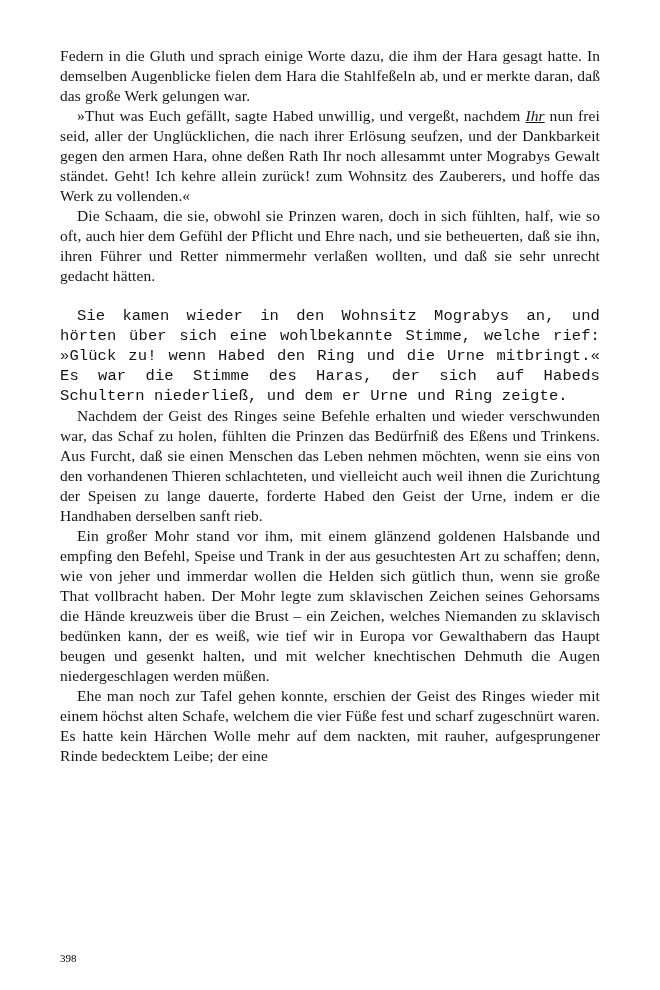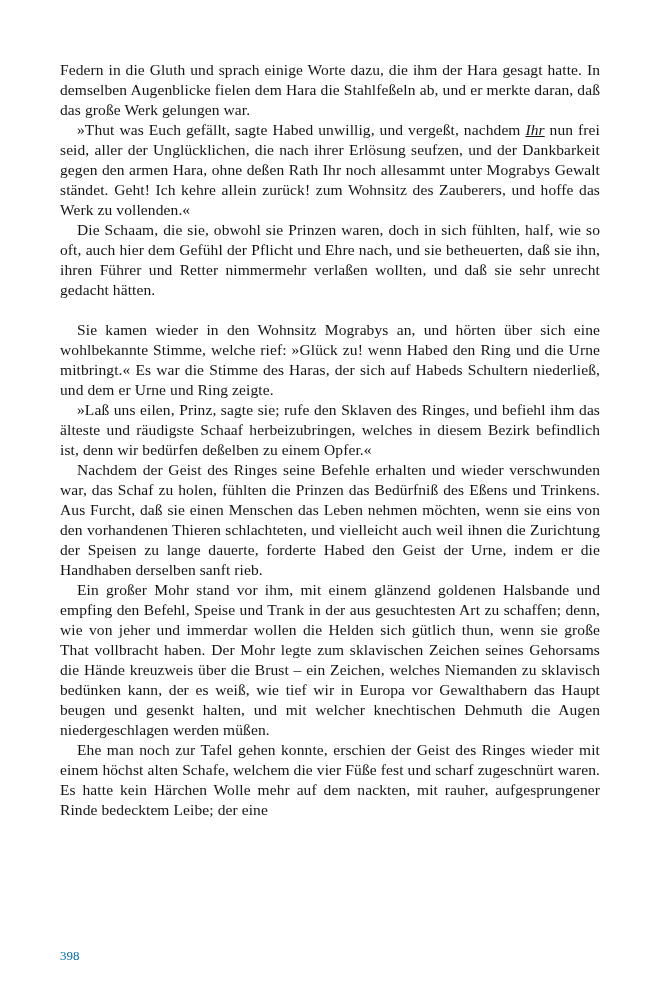--- a/index.html
+++ b/index.html
@@ -13,58 +13,58 @@
       font-family: "Liberation Serif", "DejaVu Serif", serif;
       color: #141414;
       overflow: hidden;
     }
     .page {
       position: relative;
       width: 660px;
       height: 990px;
       background: #ffffff;
       box-sizing: border-box;
-      padding: 60px 60px 0 60px;
+      padding: 46px 60px 0 60px;
     }
     .text-block {
       font-size: 15.5px;
       line-height: 20px;
       text-align: justify;
       letter-spacing: 0.1px;
     }
     .text-block p {
       margin: 0;
       padding: 0;
     }
     .text-block p.indent {
       text-indent: 17px;
     }
     .text-block p.space-before {
       margin-top: 20px;
+      font-family: Liberation Mono, monospace;
     }
     .text-block .italic {
       font-style: italic;
       text-decoration: underline;
     }
     .page-number {
       position: absolute;
       left: 60px;
       bottom: 26px;
-      font-size: 13px;
-      color: #0369a1;
+      font-size: 11px;
+      color: #000000;
     }
   </style>
 </head>
 <body>
 
 <div class="page">
   <div class="text-block">
       <p><span>Federn in die Gluth und sprach einige Worte dazu, die ihm der Hara gesagt hatte. In demselben Augenblicke fielen dem Hara die Stahlfeßeln ab, und er merkte daran, daß das große Werk gelungen war.</span></p>
       <p class="indent"><span>»Thut was Euch gefällt, sagte Habed unwillig, und vergeßt, nachdem </span><span class="italic">Ihr</span><span> nun frei seid, aller der Unglücklichen, die nach ihrer Erlösung seufzen, und der Dankbarkeit gegen den armen Hara, ohne deßen Rath Ihr noch allesammt unter Mograbys Gewalt ständet. Geht! Ich kehre allein zurück! zum Wohnsitz des Zauberers, und hoffe das Werk zu vollenden.«</span></p>
       <p class="indent"><span>Die Schaam, die sie, obwohl sie Prinzen waren, doch in sich fühlten, half, wie so oft, auch hier dem Gefühl der Pflicht und Ehre nach, und sie betheuerten, daß sie ihn, ihren Führer und Retter nimmermehr verlaßen wollten, und daß sie sehr unrecht gedacht hätten.</span></p>
       <p class="indent space-before"><span>Sie kamen wieder in den Wohnsitz Mograbys an, und hörten über sich eine wohlbekannte Stimme, welche rief: »Glück zu! wenn Habed den Ring und die Urne mitbringt.« Es war die Stimme des Haras, der sich auf Habeds Schultern niederließ, und dem er Urne und Ring zeigte.</span></p>
-      <p class="indent"><span>»Laß uns eilen, Prinz, sagte sie; rufe den Sklaven des Ringes, und befiehl ihm das älteste und räudigste Schaaf herbeizubringen, welches in diesem Bezirk befindlich ist, denn wir bedürfen deßelben zu einem Opfer.«</span></p>
       <p class="indent"><span>Nachdem der Geist des Ringes seine Befehle erhalten und wieder verschwunden war, das Schaf zu holen, fühlten die Prinzen das Bedürfniß des Eßens und Trinkens. Aus Furcht, daß sie einen Menschen das Leben nehmen möchten, wenn sie eins von den vorhandenen Thieren schlachteten, und vielleicht auch weil ihnen die Zurichtung der Speisen zu lange dauerte, forderte Habed den Geist der Urne, indem er die Handhaben derselben sanft rieb.</span></p>
       <p class="indent"><span>Ein großer Mohr stand vor ihm, mit einem glänzend goldenen Halsbande und empfing den Befehl, Speise und Trank in der aus gesuchtesten Art zu schaffen; denn, wie von jeher und immerdar wollen die Helden sich gütlich thun, wenn sie große That vollbracht haben. Der Mohr legte zum sklavischen Zeichen seines Gehorsams die Hände kreuzweis über die Brust – ein Zeichen, welches Niemanden zu sklavisch bedünken kann, der es weiß, wie tief wir in Europa vor Gewalthabern das Haupt beugen und gesenkt halten, und mit welcher knechtischen Dehmuth die Augen niedergeschlagen werden müßen.</span></p>
       <p class="indent"><span>Ehe man noch zur Tafel gehen konnte, erschien der Geist des Ringes wieder mit einem höchst alten Schafe, welchem die vier Füße fest und scharf zugeschnürt waren. Es hatte kein Härchen Wolle mehr auf dem nackten, mit rauher, aufgesprungener Rinde bedecktem Leibe; der eine</span></p>
     </div>
   <div class="page-number">398</div>
 </div>
 
 </body></html>

